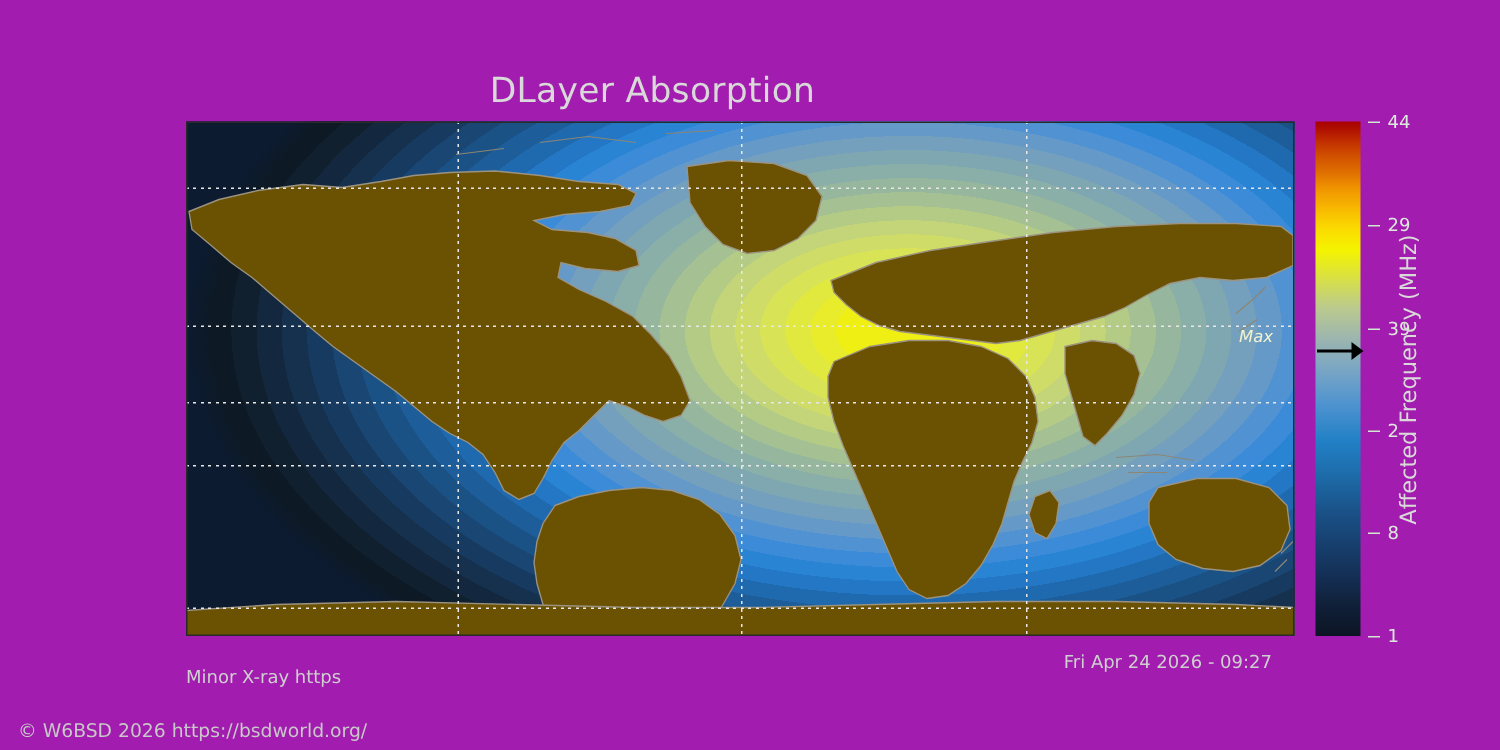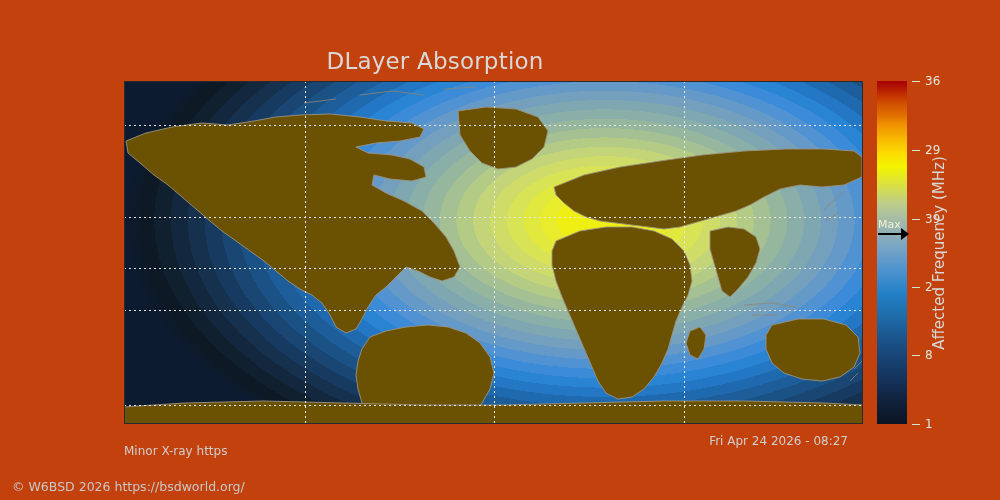--- a/index.html
+++ b/index.html
@@ -1,18 +1,18 @@
 <!DOCTYPE html>
 <html><head>
 <meta charset="utf-8">
 <style>
   html,body{margin:0;padding:0;background:#0d0d0d;}
   body{width:1000px;height:500px;overflow:hidden;
        font-family:"DejaVu Sans","Liberation Sans",sans-serif;}
-  #page{position:relative;width:1000px;height:500px;background:#c2410c;}
+  #page{position:relative;width:1000px;height:500px;background:#a21caf;}
 
   
   #title{position:absolute;left:0;top:48px;width:870px;text-align:center;
          color:#d9d9d9;font-size:23px;letter-spacing:.2px;}
 
   
   #map{position:absolute;left:124px;top:81px;width:739px;height:343px;
        overflow:hidden;background:#0b1628;}
 
   
@@ -81,21 +81,21 @@
   .cb-lab{position:absolute;left:925px;color:#dce8dc;font-size:12px;
           transform:translateY(-7px);}
   #cb-title{position:absolute;left:929px;top:81px;height:343px;width:20px;
             display:flex;align-items:center;justify-content:center;}
   #cb-title span{color:#d9d9d9;font-size:15px;white-space:nowrap;
                  transform:rotate(-90deg);}
   #maxmark{position:absolute;left:877px;top:225px;width:40px;height:16px;}
   #maxmark .arrow-line{position:absolute;left:1px;top:8px;width:26px;height:2px;background:#000;}
   #maxmark .arrow-head{position:absolute;left:24px;top:3px;width:0;height:0;
         border-left:8px solid #000;border-top:6px solid transparent;border-bottom:6px solid transparent;}
-  #maxlabel{position:absolute;left:878px;top:218px;color:#f2f2d0;font-size:11px;}
+  #maxlabel{position:absolute;left:826px;top:218px;color:#f2f2d0;font-size:11px;font-style:italic;}
 
   
   .note{position:absolute;color:#cfcfcf;font-size:12px;}
   #note1{left:124px;top:429px;}
   #note2{left:124px;top:444px;}
   #stamp{position:absolute;right:152px;top:434px;color:#cfcfcf;font-size:12px;}
   #copy{position:absolute;left:12px;top:479px;color:#c8c8c8;font-size:12.5px;
         }
 </style>
 </head>
@@ -189,34 +189,34 @@
 
   <div id="cbar"></div>
 
   <div class="cb-tick" style="top:81px"></div>
   <div class="cb-tick" style="top:150px"></div>
   <div class="cb-tick" style="top:219px"></div>
   <div class="cb-tick" style="top:287px"></div>
   <div class="cb-tick" style="top:355px"></div>
   <div class="cb-tick" style="top:424px"></div>
 
-  <div class="cb-lab" style="top:81px">36</div>
+  <div class="cb-lab" style="top:81px">44</div>
   <div class="cb-lab" style="top:150px">29</div>
   <div class="cb-lab" style="top:219px">39</div>
   <div class="cb-lab" style="top:287px">2</div>
   <div class="cb-lab" style="top:355px">8</div>
   <div class="cb-lab" style="top:424px">1</div>
 
   <div id="maxlabel">Max</div>
   <div id="maxmark">
     <div class="arrow-line"></div>
     <div class="arrow-head"></div>
   </div>
 
   <div id="cb-title">
     <span>Affected Frequency (MHz)</span>
   </div>
 
   <div class="note" id="note2">Minor X-ray https</div>
-  <div id="stamp">Fri Apr 24 2026 - 08:27</div>
+  <div id="stamp">Fri Apr 24 2026 - 09:27</div>
   <div id="copy">© W6BSD 2026 https://bsdworld.org/</div>
 
 </div>
 
 </body></html>

